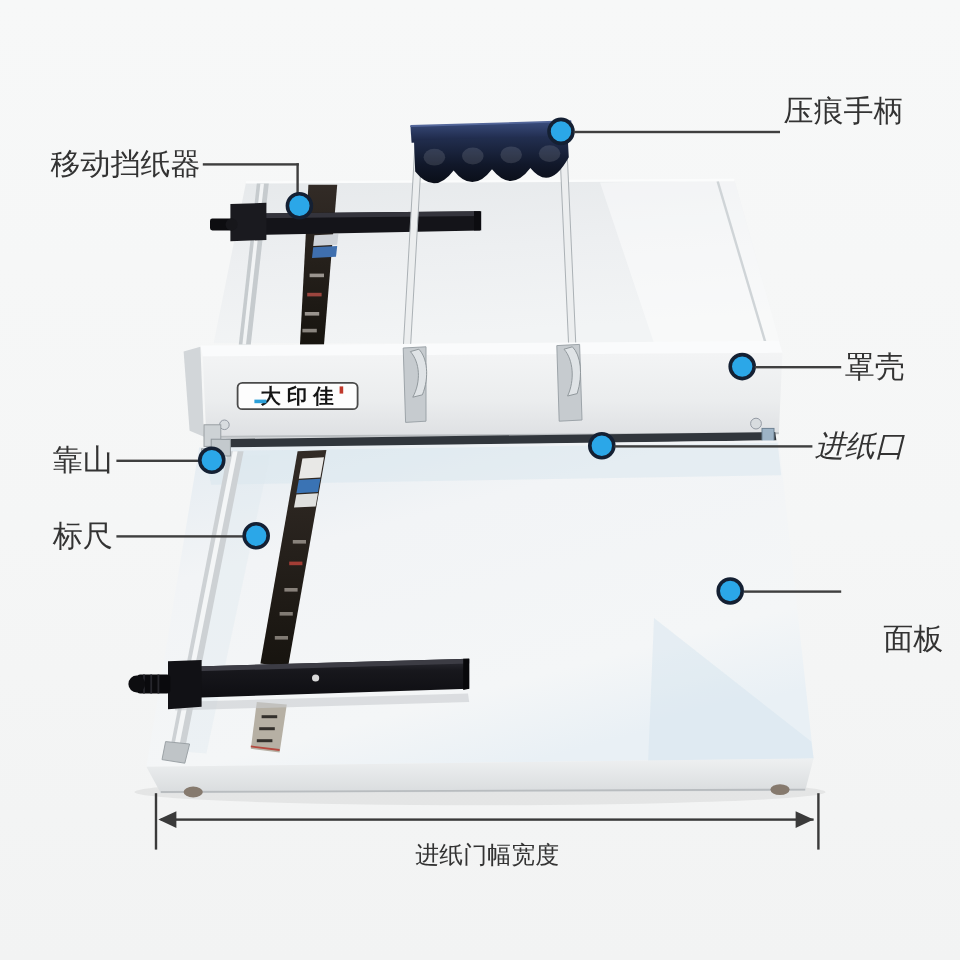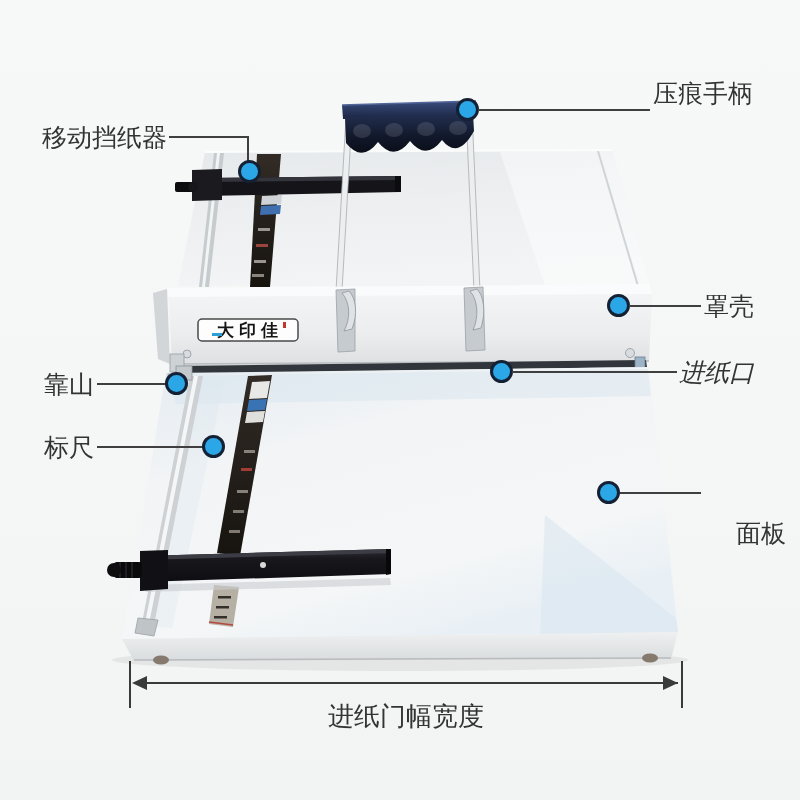--- a/index.html
+++ b/index.html
@@ -6,21 +6,21 @@
   body{width:800px;height:800px;overflow:hidden;font-family:"Liberation Sans",sans-serif;}
   .stage{position:relative;width:800px;height:800px;
          background:linear-gradient(180deg,#f7f8f8 0%,#f5f6f6 55%,#f2f3f3 100%);}
   .stage svg{position:absolute;left:0;top:0;}
   .txt{position:absolute;font-size:25px;font-weight:500;color:#333;white-space:nowrap;line-height:1.1;}
   .hline{position:absolute;height:2px;background:#3f3f3f;}
   .vline{position:absolute;width:2px;background:#3f3f3f;}
   .dot{position:absolute;width:23px;height:23px;border-radius:50%;
        background:#2ba7e8;border:3px solid #142033;box-sizing:border-box;}
   .dim-label{position:absolute;left:130px;width:552px;top:699px;text-align:center;
-             font-size:26px;font-weight:500;color:#333;}
+             font-size:20px;font-weight:500;color:#333;}
   .ah{position:absolute;width:0;height:0;border-top:7px solid transparent;border-bottom:7px solid transparent;}
   .ah-left{border-right:15px solid #3a3a3a;}
   .ah-right{border-left:15px solid #3a3a3a;}
 </style>
 </head>
 <body>
 
 <div class="stage">
 
   <svg width="800" height="800" viewBox="0 0 800 800">

